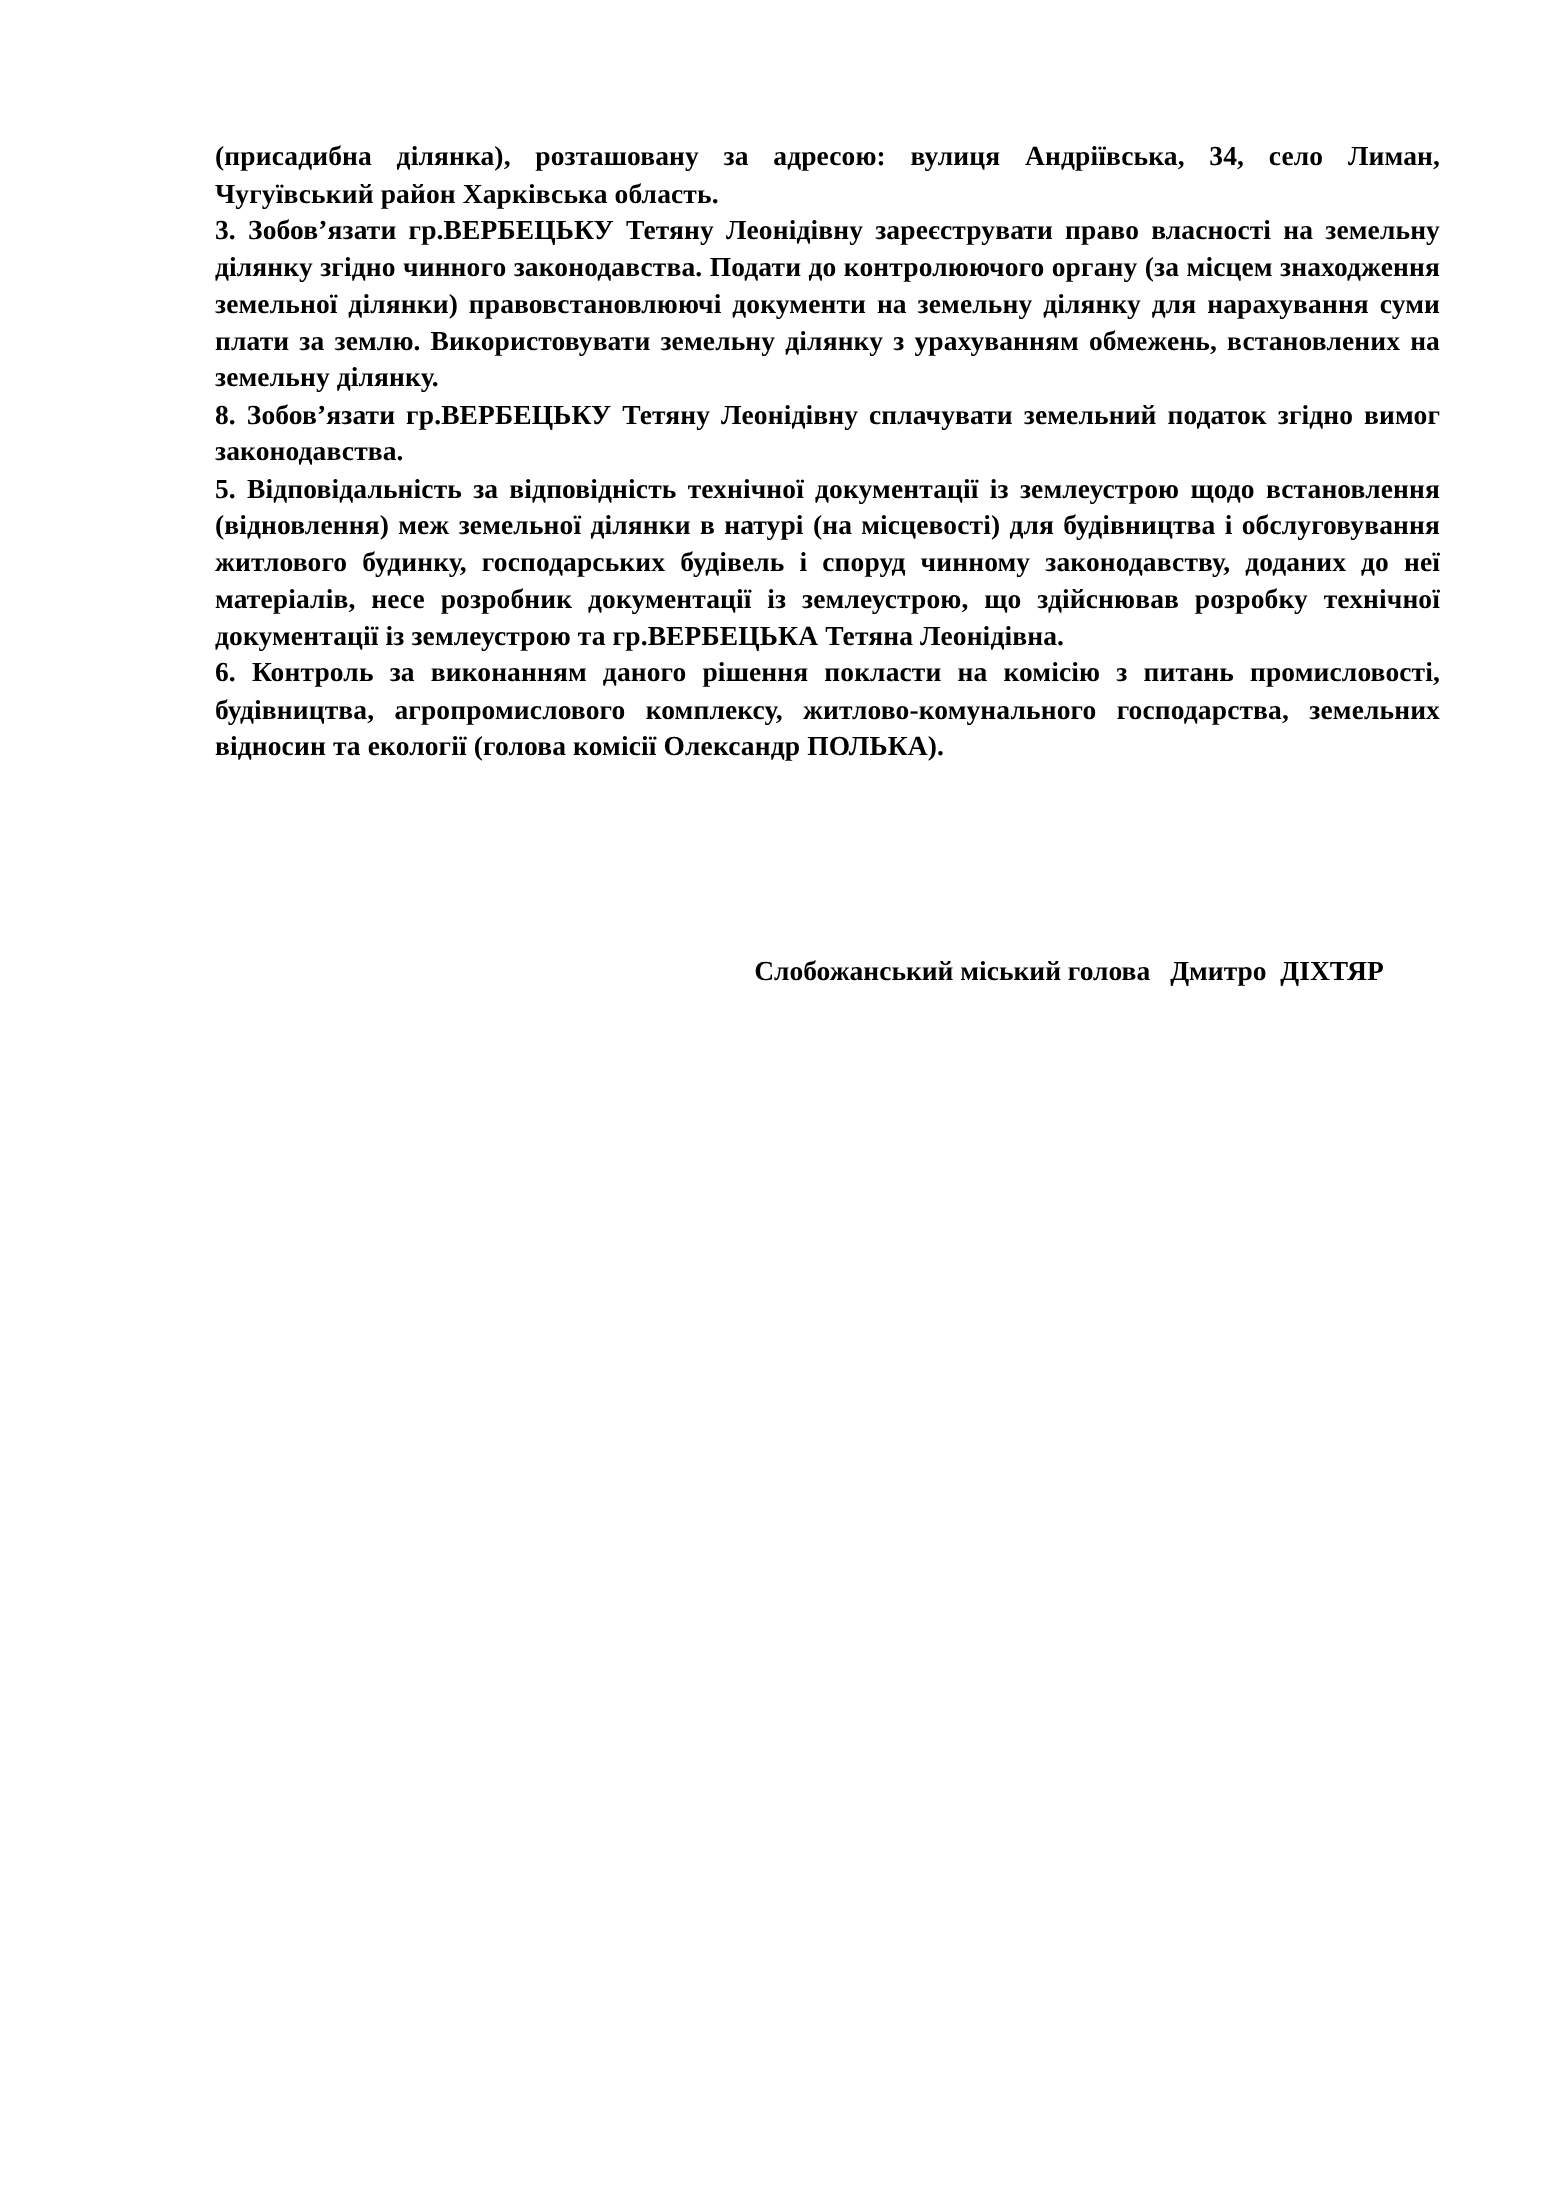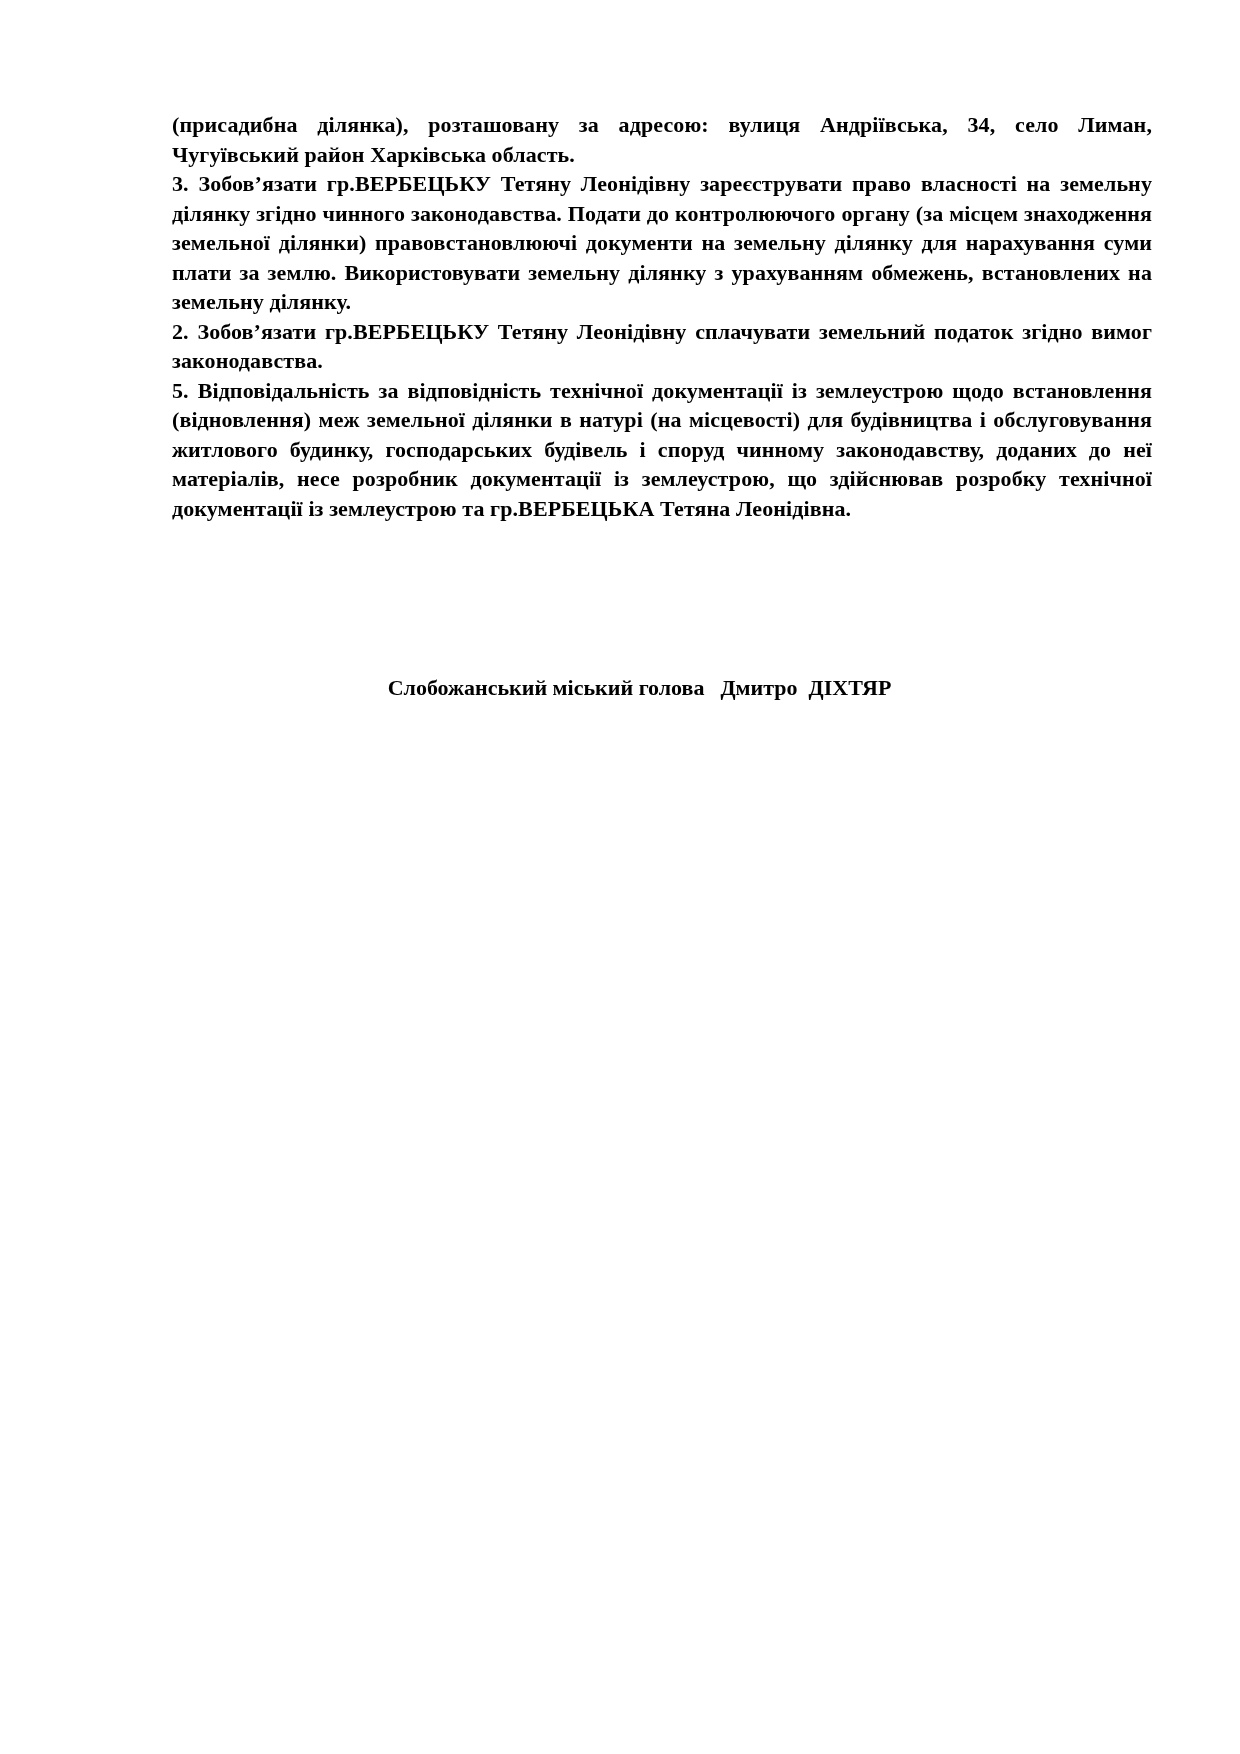--- a/index.html
+++ b/index.html
@@ -27,21 +27,21 @@
     padding: 0;
     font-size: 22px;
     line-height: 29.5px;
     font-weight: bold;
     text-align: justify;
     letter-spacing: 0.1px;
   }
   .signature-row {
     margin-top: 150px;
     display: flex;
-    justify-content: center;
+    justify-content: flex-end;
     align-items: baseline;
     font-size: 22px;
     line-height: 29.5px;
     font-weight: bold;
   }
   .signatory-title {
     white-space: pre;
   }
   .signatory-name {
     white-space: pre;
@@ -49,21 +49,22 @@
     margin-left: 16px;
   }
 </style>
 </head>
 <body>
 
 <div class="page">
   <div class="content">
     <p>(присадибна ділянка), розташовану за адресою: вулиця Андріївська, 34, село Лиман, Чугуївський район Харківська область.</p>
     <p>3. Зобов’язати  гр.ВЕРБЕЦЬКУ Тетяну Леонідівну зареєструвати право власності на земельну ділянку згідно чинного законодавства. Подати до контролюючого органу (за місцем знаходження земельної ділянки) правовстановлюючі документи на земельну ділянку для нарахування суми плати за землю. Використовувати земельну ділянку з урахуванням обмежень, встановлених на земельну ділянку.</p>
-    <p>2. Зобов’язати гр.ВЕРБЕЦЬКУ Тетяну Леонідівну сплачувати земельний податок згідно вимог законодавства.</p>
+    <p>8. Зобов’язати гр.ВЕРБЕЦЬКУ Тетяну Леонідівну сплачувати земельний податок згідно вимог законодавства.</p>
     <p>5. Відповідальність за відповідність технічної документації із землеустрою щодо встановлення (відновлення) меж земельної ділянки в натурі (на місцевості) для будівництва і обслуговування житлового будинку, господарських будівель і споруд чинному законодавству, доданих до неї матеріалів, несе розробник документації із землеустрою, що здійснював розробку технічної документації із землеустрою та гр.ВЕРБЕЦЬКА Тетяна Леонідівна.</p>
+    <p>6. Контроль за виконанням даного рішення покласти  на  комісію з питань промисловості, будівництва, агропромислового комплексу,  житлово-комунального  господарства, земельних відносин та екології (голова комісії  Олександр ПОЛЬКА).</p>
 
     <div class="signature-row">
       <span class="signatory-title">Слобожанський міський голова</span>
       <span class="signatory-name">Дмитро  ДІХТЯР</span>
     </div>
   </div>
 </div>
 
 </body></html>

